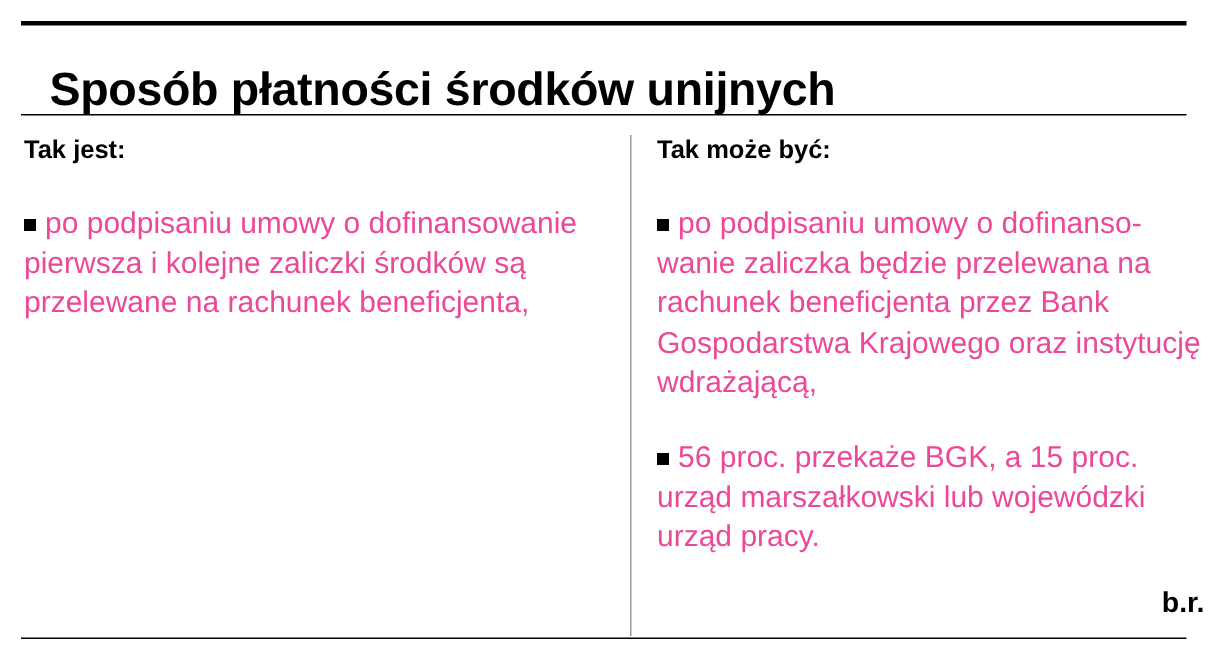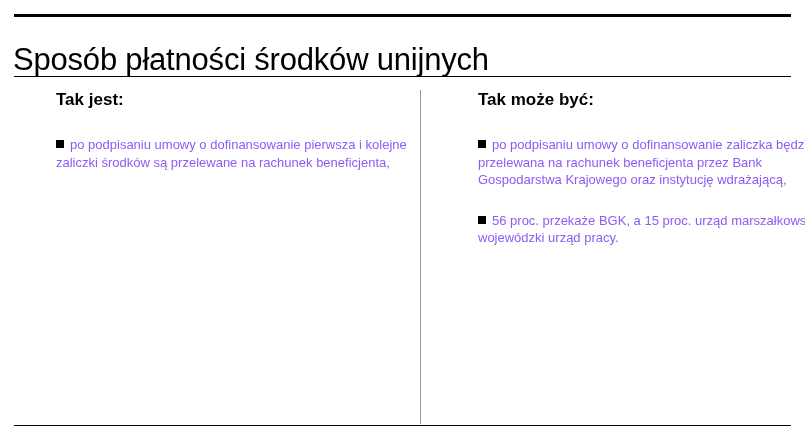--- a/index.html
+++ b/index.html
@@ -40,41 +40,40 @@
   .rule-bottom {
     position: absolute;
     left: 14px;
     right: 14px;
     bottom: 12px;
     height: 1px;
     background: #000000;
   }
   .title {
     position: absolute;
-    left: 13px;
+    left: 33px;
     top: 22px;
     font-size: 31px;
-    font-weight: normal;
+    font-weight: bold;
     letter-spacing: -0.2px;
     line-height: 1.1;
     color: #000000;
     white-space: nowrap;
   }
   .columns {
     position: absolute;
     left: 14px;
     right: 14px;
     top: 90px;
     bottom: 14px;
   }
   .col {
     position: absolute;
     top: 0;
     bottom: 4px;
-    margin-left: 40px;
   }
   .col-left {
     left: 2px;
     width: 385px;
   }
   .col-right {
     left: 424px;
     width: 365px;
   }
   .divider {
@@ -87,23 +86,23 @@
   }
   .col-head {
     font-size: 17px;
     font-weight: bold;
     color: #000000;
     margin: 0 0 26px 0;
     line-height: 1.2;
   }
   .bullet-item {
     position: relative;
-    font-size: 13px;
+    font-size: 20px;
     line-height: 1.32;
-    color: #8b5cf6;
+    color: #ec4899;
     margin-bottom: 24px;
     padding-left: 0;
   }
   .bullet-item .sq {
     display: inline-block;
     width: 8px;
     height: 8px;
     background: #000000;
     margin-right: 6px;
     vertical-align: 1px;

